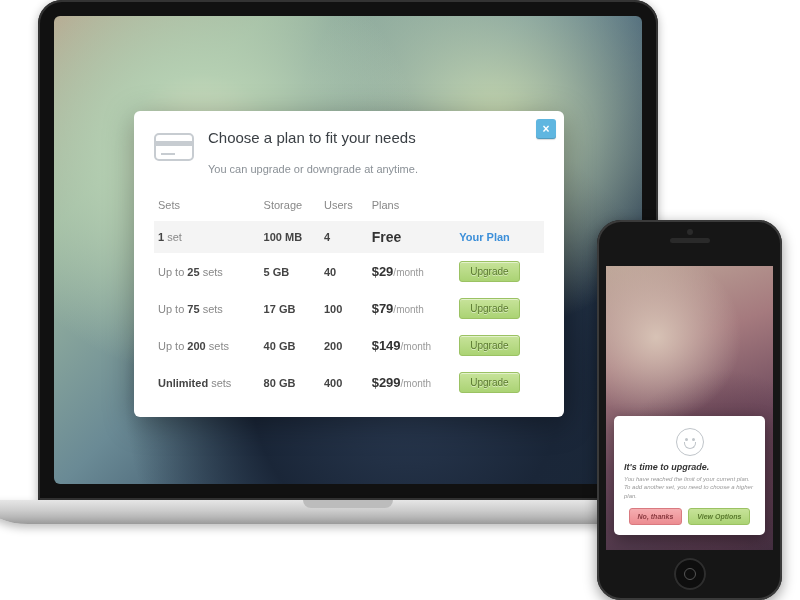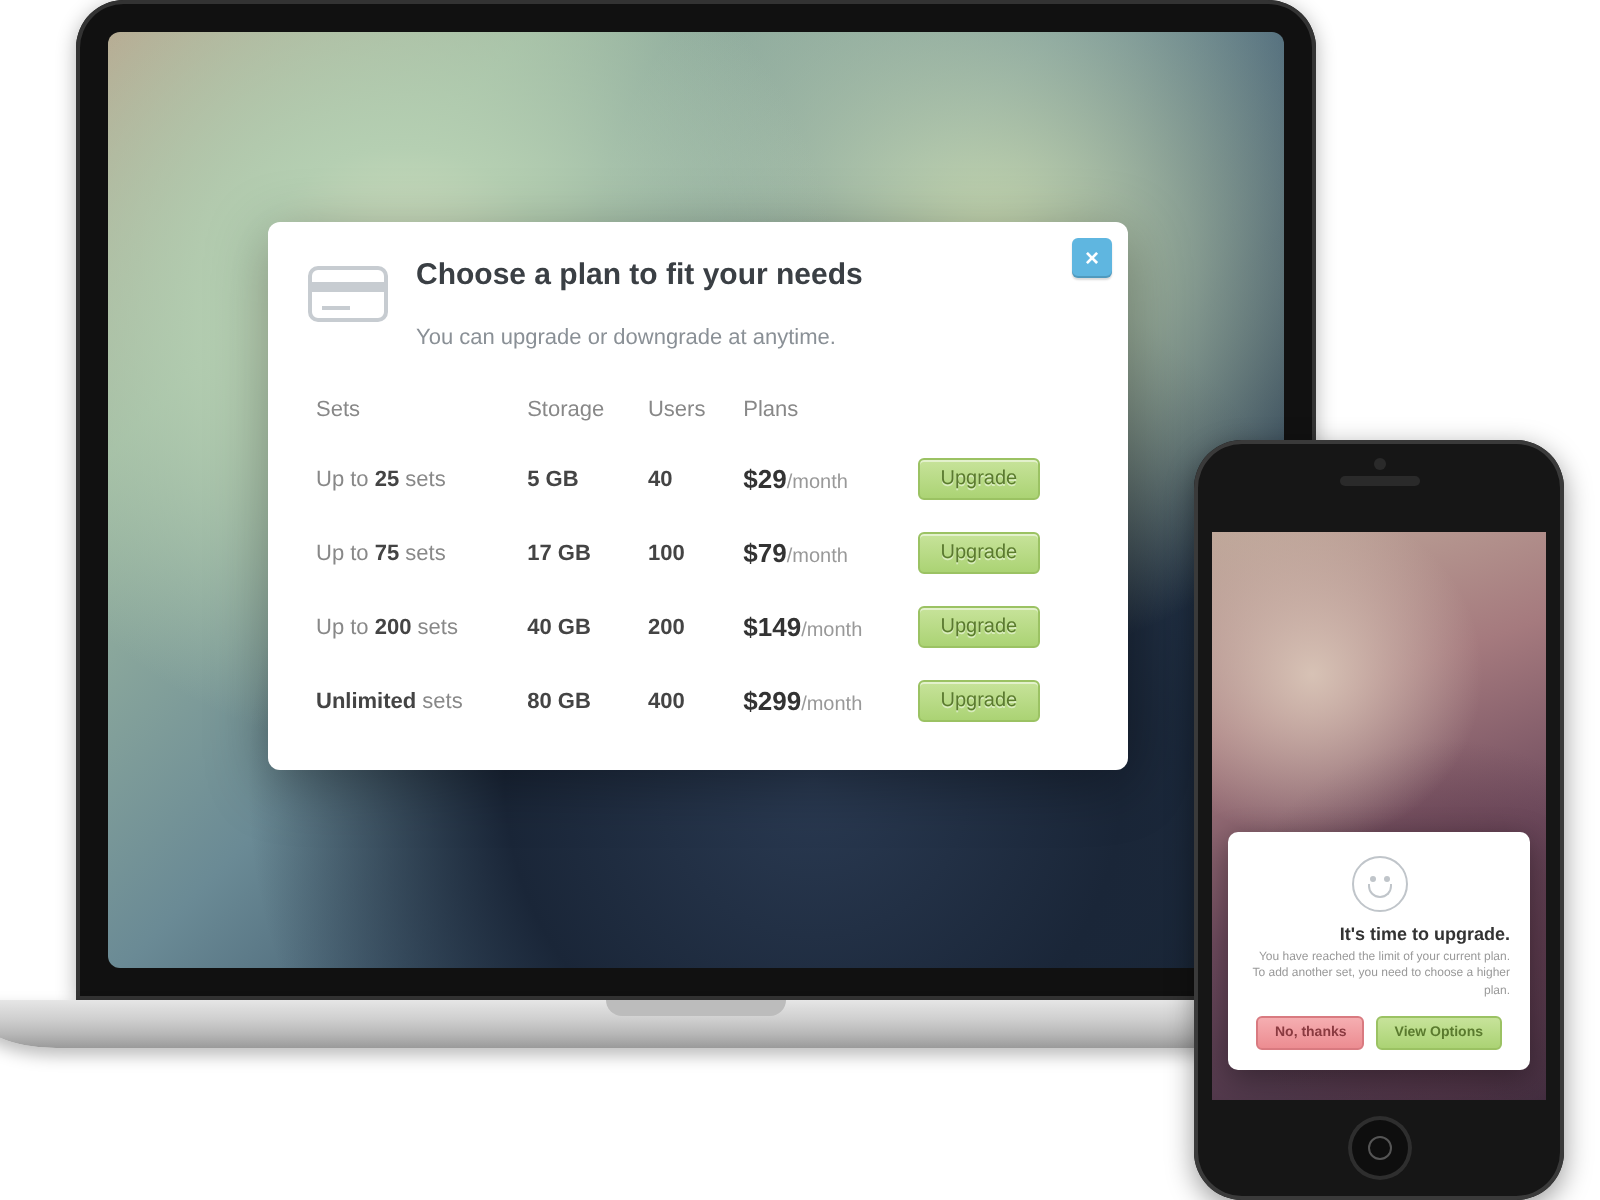--- a/index.html
+++ b/index.html
@@ -79,21 +79,21 @@
       position: relative; flex-shrink:0; margin-top:4px;
     }
     .card-icon::before {
       content:""; position:absolute; left:-2px; right:-2px; top:6px; height:5px;
       background:#c7ccd1;
     }
     .card-icon::after {
       content:""; position:absolute; left:5px; bottom:4px; width:14px; height:2px;
       background:#c7ccd1;
     }
-    .modal-title { font-size: 15px; font-weight: 700; color: #3a3f44; }
+    .modal-title { font-size: 15px; font-weight: 400; color: #3a3f44; }
     .modal-sub   { font-size: 11px; color: #8a9096; margin-top:17px; }
     table.plans { width:100%; border-collapse: collapse; font-size: 11px; }
     table.plans th {
       text-align:left; font-weight:400; color:#888; padding:6px 4px 10px 4px;
       font-size:11px;
     }
     table.plans td { padding:8px 4px; color:#888; }
     table.plans td b, table.plans th b { color:#444; font-weight:700; }
     tr.current { background:#f4f4f4; }
     .price { color:#333; font-weight:700; font-size:13px; }
@@ -145,21 +145,22 @@
         radial-gradient(circle at 30% 25%, #d7c2b5 0%, transparent 35%),
         radial-gradient(circle at 70% 75%, #5a3648 0%, transparent 45%),
         linear-gradient(160deg,#bfa89a 0%, #a57a7e 30%, #6d4a5d 60%, #3d2c3e 100%);
       position:relative; overflow:hidden;
     }
     .phone-modal{
       position:absolute; left:8px; right:8px; top:150px;
       background:#fff; border-radius:5px;
       padding:12px 10px 10px 10px;
       box-shadow:0 4px 15px rgba(0,0,0,.35);
-      text-align:right;
+      text-align:left;
+      font-style:italic;
     }
     .smiley{
       width:28px;height:28px;margin:0 auto 6px;
       border:1.5px solid #c0c5ca;border-radius:50%;position:relative;
     }
     .smiley::before,.smiley::after{
       content:"";position:absolute;width:3px;height:3px;background:#c0c5ca;border-radius:50%;top:9px;
     }
     .smiley::before{left:8px} .smiley::after{right:8px}
     .smiley .mouth{
@@ -196,20 +197,27 @@
           <thead>
             <tr>
               <th>Sets</th>
               <th>Storage</th>
               <th>Users</th>
               <th>Plans</th>
               <th></th>
             </tr>
           </thead>
           <tbody>
+            <tr class="current">
+              <td><span></span><b>1</b><span> set</span></td>
+              <td><b>100 MB</b></td>
+              <td><b>4</b></td>
+              <td><span class="price price-free">Free</span></td>
+              <td><span class="your-plan">Your Plan</span></td>
+            </tr>
             <tr>
               <td><span>Up to </span><b>25</b><span> sets</span></td>
               <td><b>5 GB</b></td>
               <td><b>40</b></td>
               <td><span class="price"><span>$29</span><span class="per">/month</span></span></td>
               <td><span class="upgrade-btn">Upgrade</span></td>
             </tr>
             <tr>
               <td><span>Up to </span><b>75</b><span> sets</span></td>
               <td><b>17 GB</b></td>

